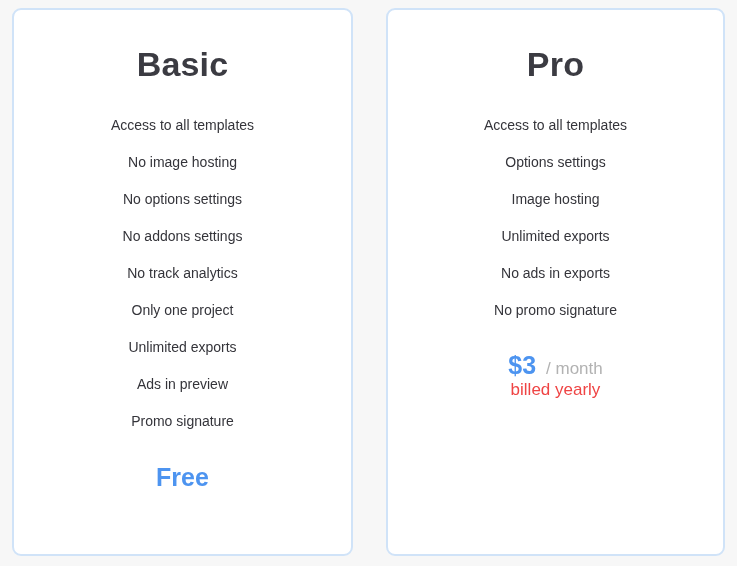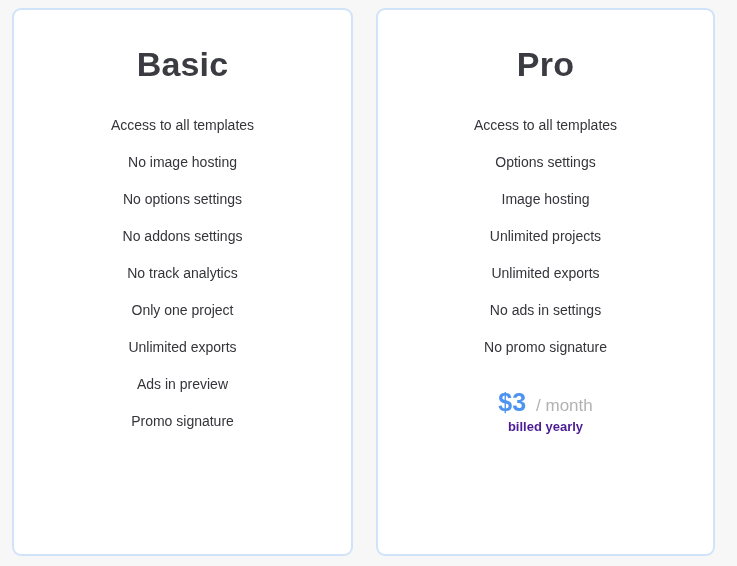--- a/index.html
+++ b/index.html
@@ -33,21 +33,21 @@
     flex-direction: column;
     align-items: center;
   }
 
   .plan-card.basic {
     left: 12px;
     width: 341px;
   }
 
   .plan-card.pro {
-    left: 376px;
+    left: 386px;
     width: 339px;
   }
 
   .plan-title {
     margin-top: 36px;
     font-size: 34px;
     font-weight: bold;
     color: #3b3b42;
     letter-spacing: 0.2px;
     line-height: 1.1;
@@ -93,56 +93,57 @@
 
   .price-period {
     font-size: 17px;
     font-weight: normal;
     color: #b2b2b2;
     margin-left: 10px;
   }
 
   .price-note {
     display: block;
-    font-size: 13px;
-    color: #4c1d95;
+    font-size: 17px;
+    color: #ef4444;
     line-height: 24px;
     margin-top: -1px;
-    font-weight: bold;
   }
 </style>
 </head>
 <body>
 
 <div id="pricing-root">
 
   <div class="plan-card basic">
     <div class="plan-title">Basic</div>
     <ul class="feature-list">
       <li class="feature-item">Access to all templates</li>
       <li class="feature-item">No image hosting</li>
       <li class="feature-item">No options settings</li>
       <li class="feature-item">No addons settings</li>
       <li class="feature-item">No track analytics</li>
       <li class="feature-item">Only one project</li>
       <li class="feature-item">Unlimited exports</li>
       <li class="feature-item">Ads in preview</li>
       <li class="feature-item">Promo signature</li>
     </ul>
+    <div class="price-block">
+      <span class="price-free">Free</span>
+    </div>
   </div>
 
   <div class="plan-card pro">
     <div class="plan-title">Pro</div>
     <ul class="feature-list">
       <li class="feature-item">Access to all templates</li>
       <li class="feature-item">Options settings</li>
       <li class="feature-item">Image hosting</li>
-      <li class="feature-item">Unlimited projects</li>
       <li class="feature-item">Unlimited exports</li>
-      <li class="feature-item">No ads in settings</li>
+      <li class="feature-item">No ads in exports</li>
       <li class="feature-item">No promo signature</li>
     </ul>
     <div class="price-block">
       <span class="price-amount">$3</span><span class="price-period">/ month</span>
       <span class="price-note">billed yearly</span>
     </div>
   </div>
 
 </div>
 

